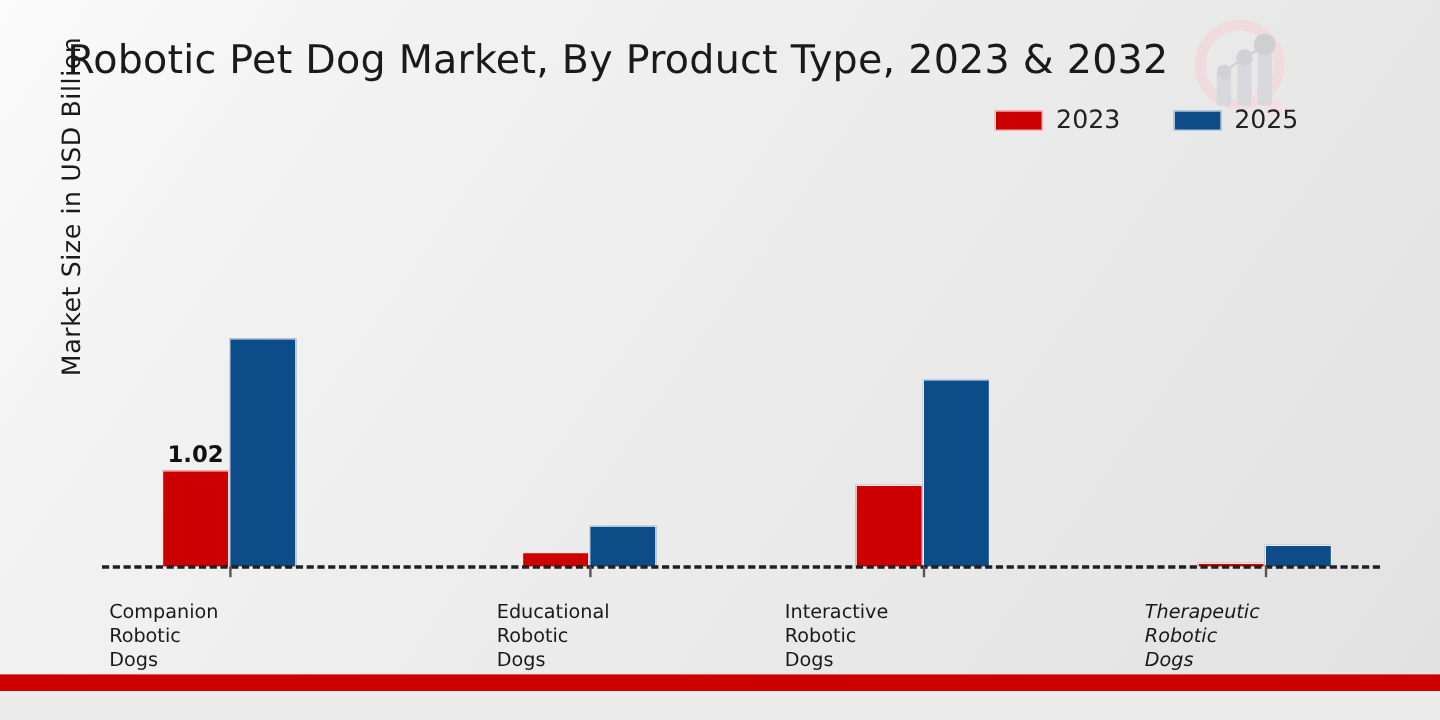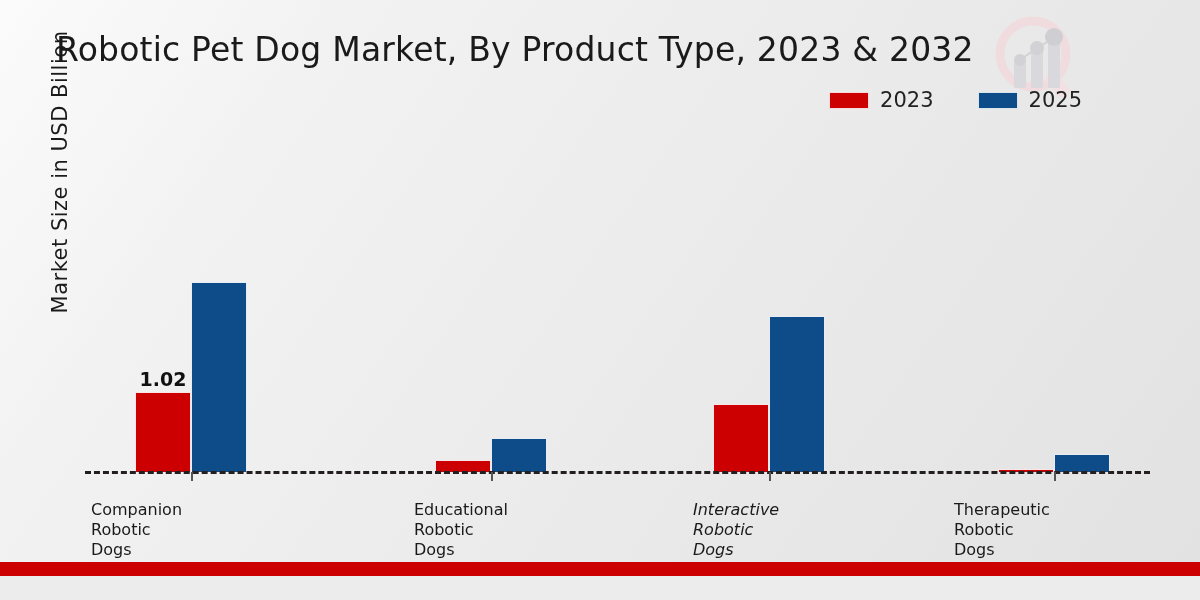--- a/index.html
+++ b/index.html
@@ -241,27 +241,27 @@
     <span>Robotic</span>
     <span>Dogs</span>
   </div>
 
   <div class="cat-label" style="left:414px;">
     <span>Educational</span>
     <span>Robotic</span>
     <span>Dogs</span>
   </div>
 
-  <div class="cat-label" style="left:693px;font-style:italic;">
+  <div class="cat-label" style="left:654px;">
     <span>Interactive</span>
     <span>Robotic</span>
     <span>Dogs</span>
   </div>
 
-  <div class="cat-label" style="left:954px;">
+  <div class="cat-label" style="left:954px;font-style:italic;">
     <span>Therapeutic</span>
     <span>Robotic</span>
     <span>Dogs</span>
   </div>
 
   <div class="bottom-strip"></div>
 
 </div>
 
 </body></html>

